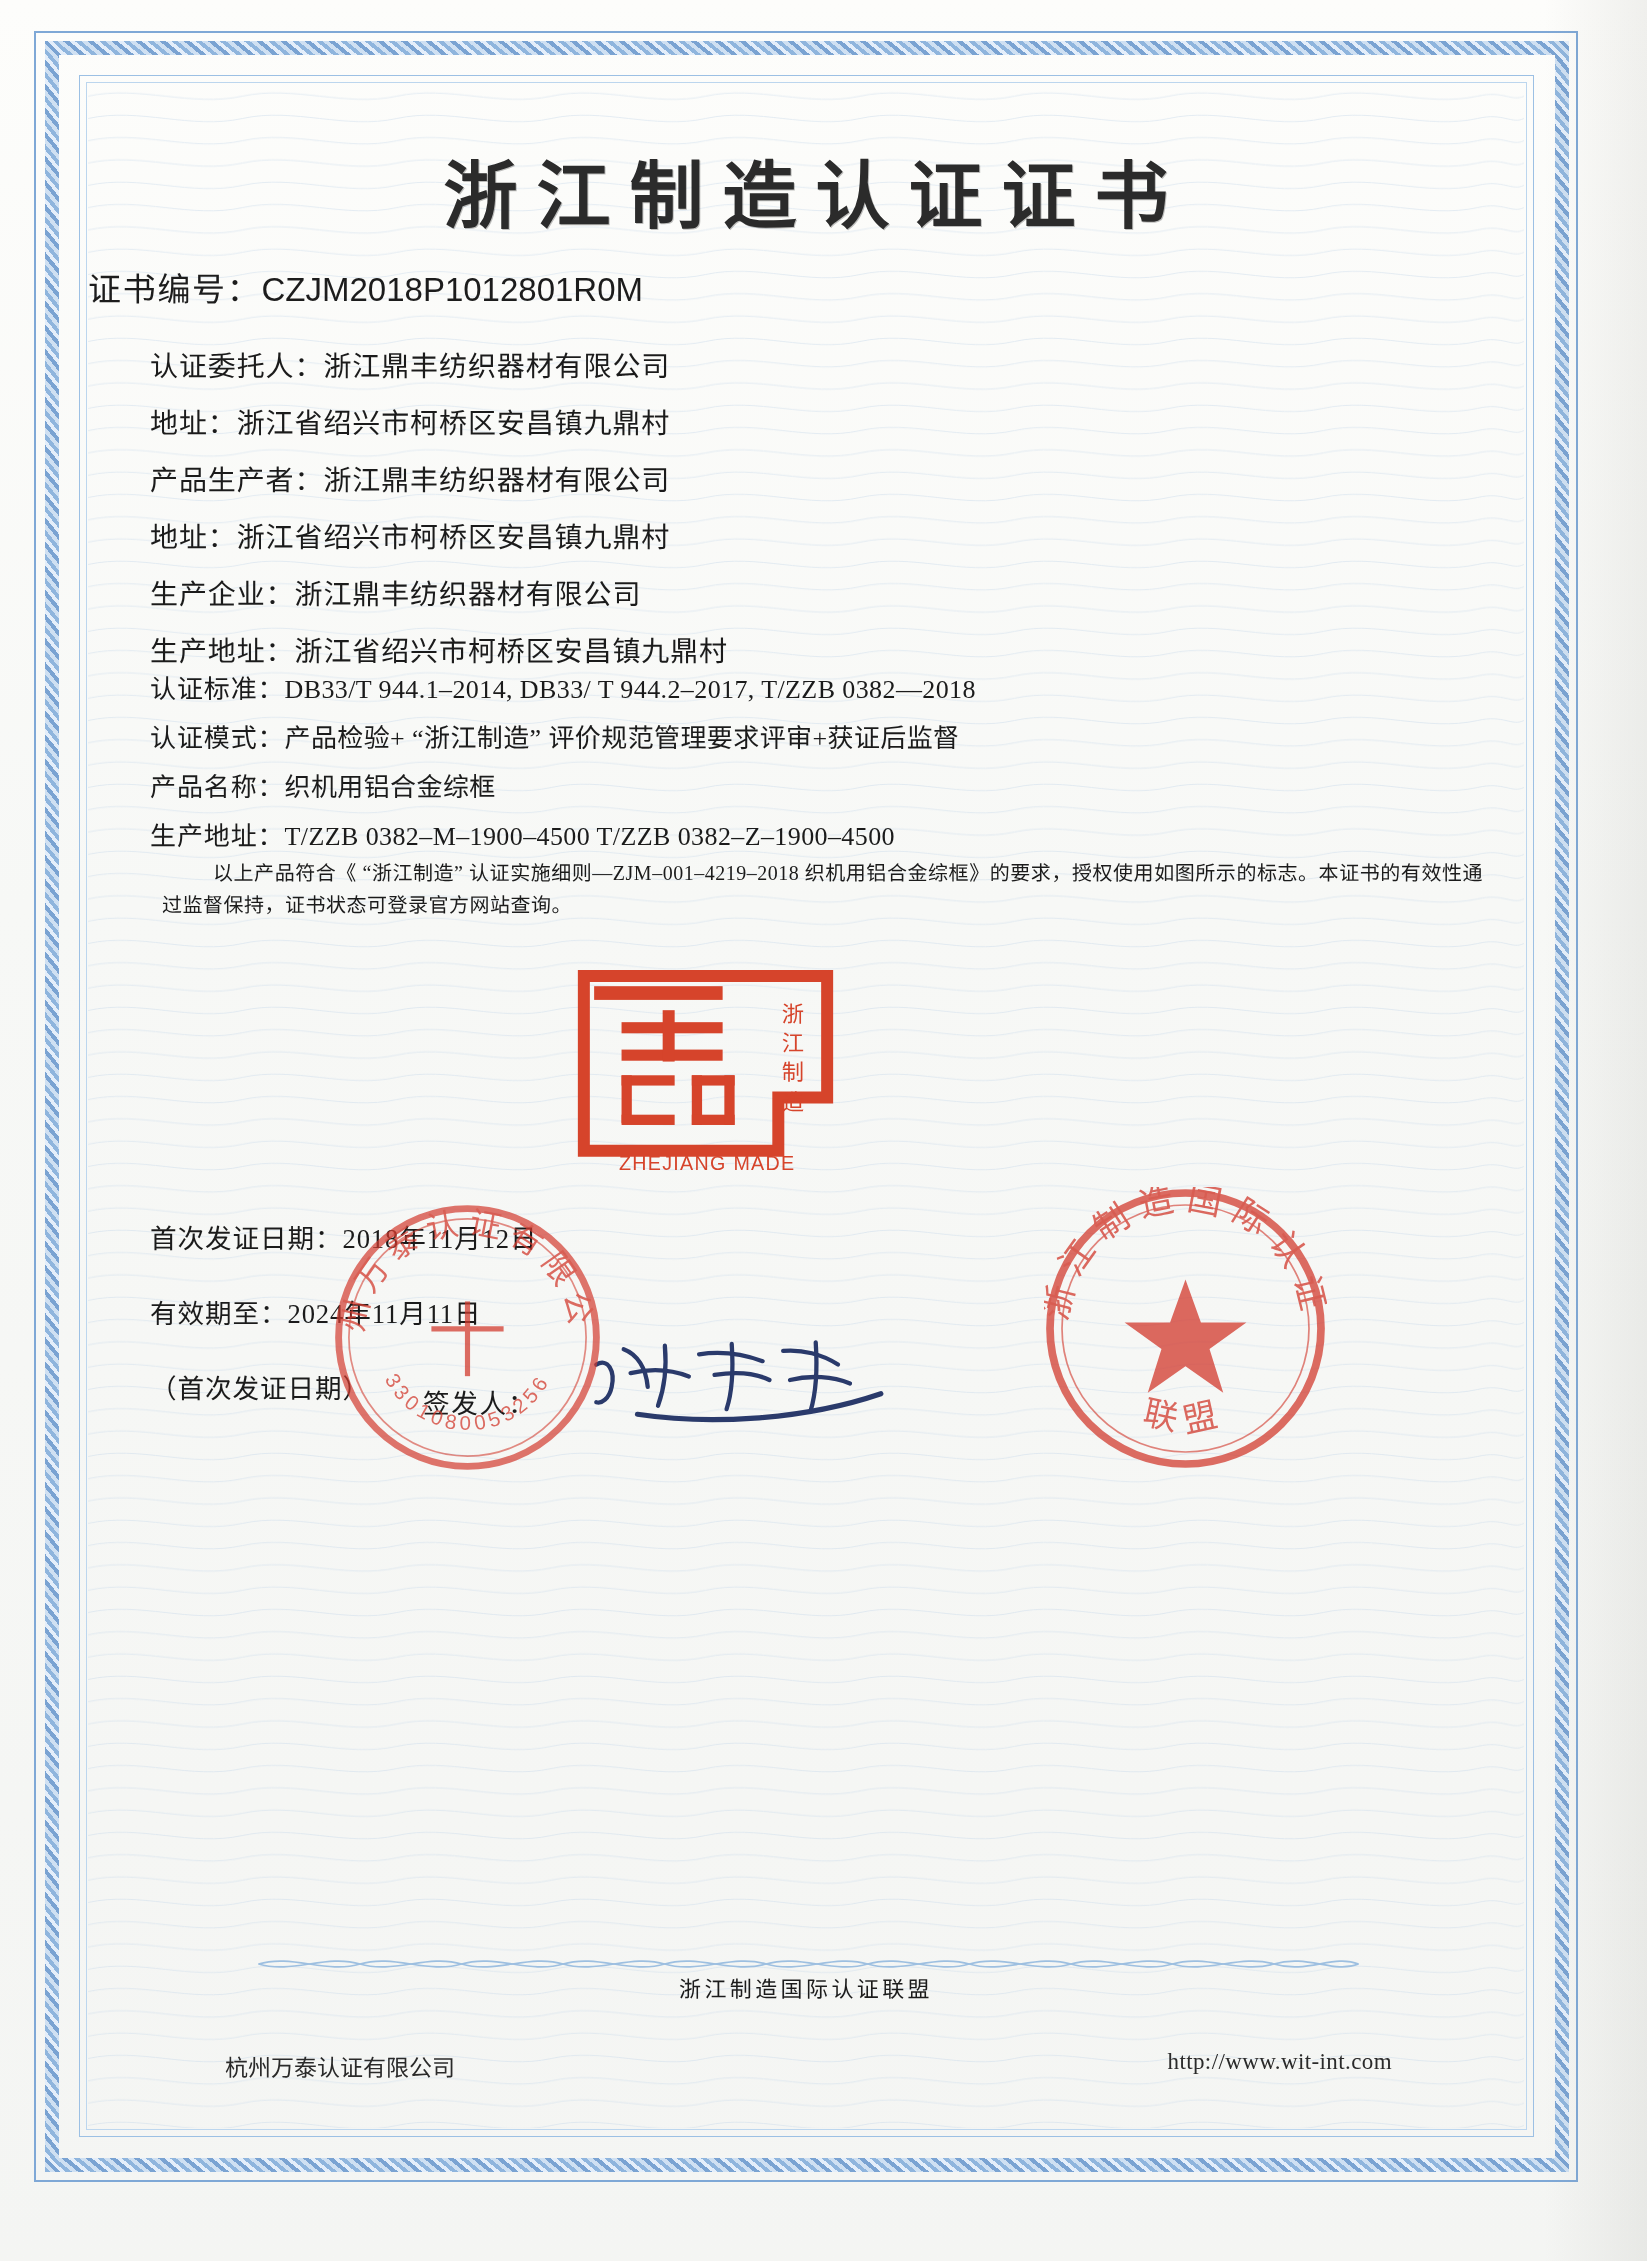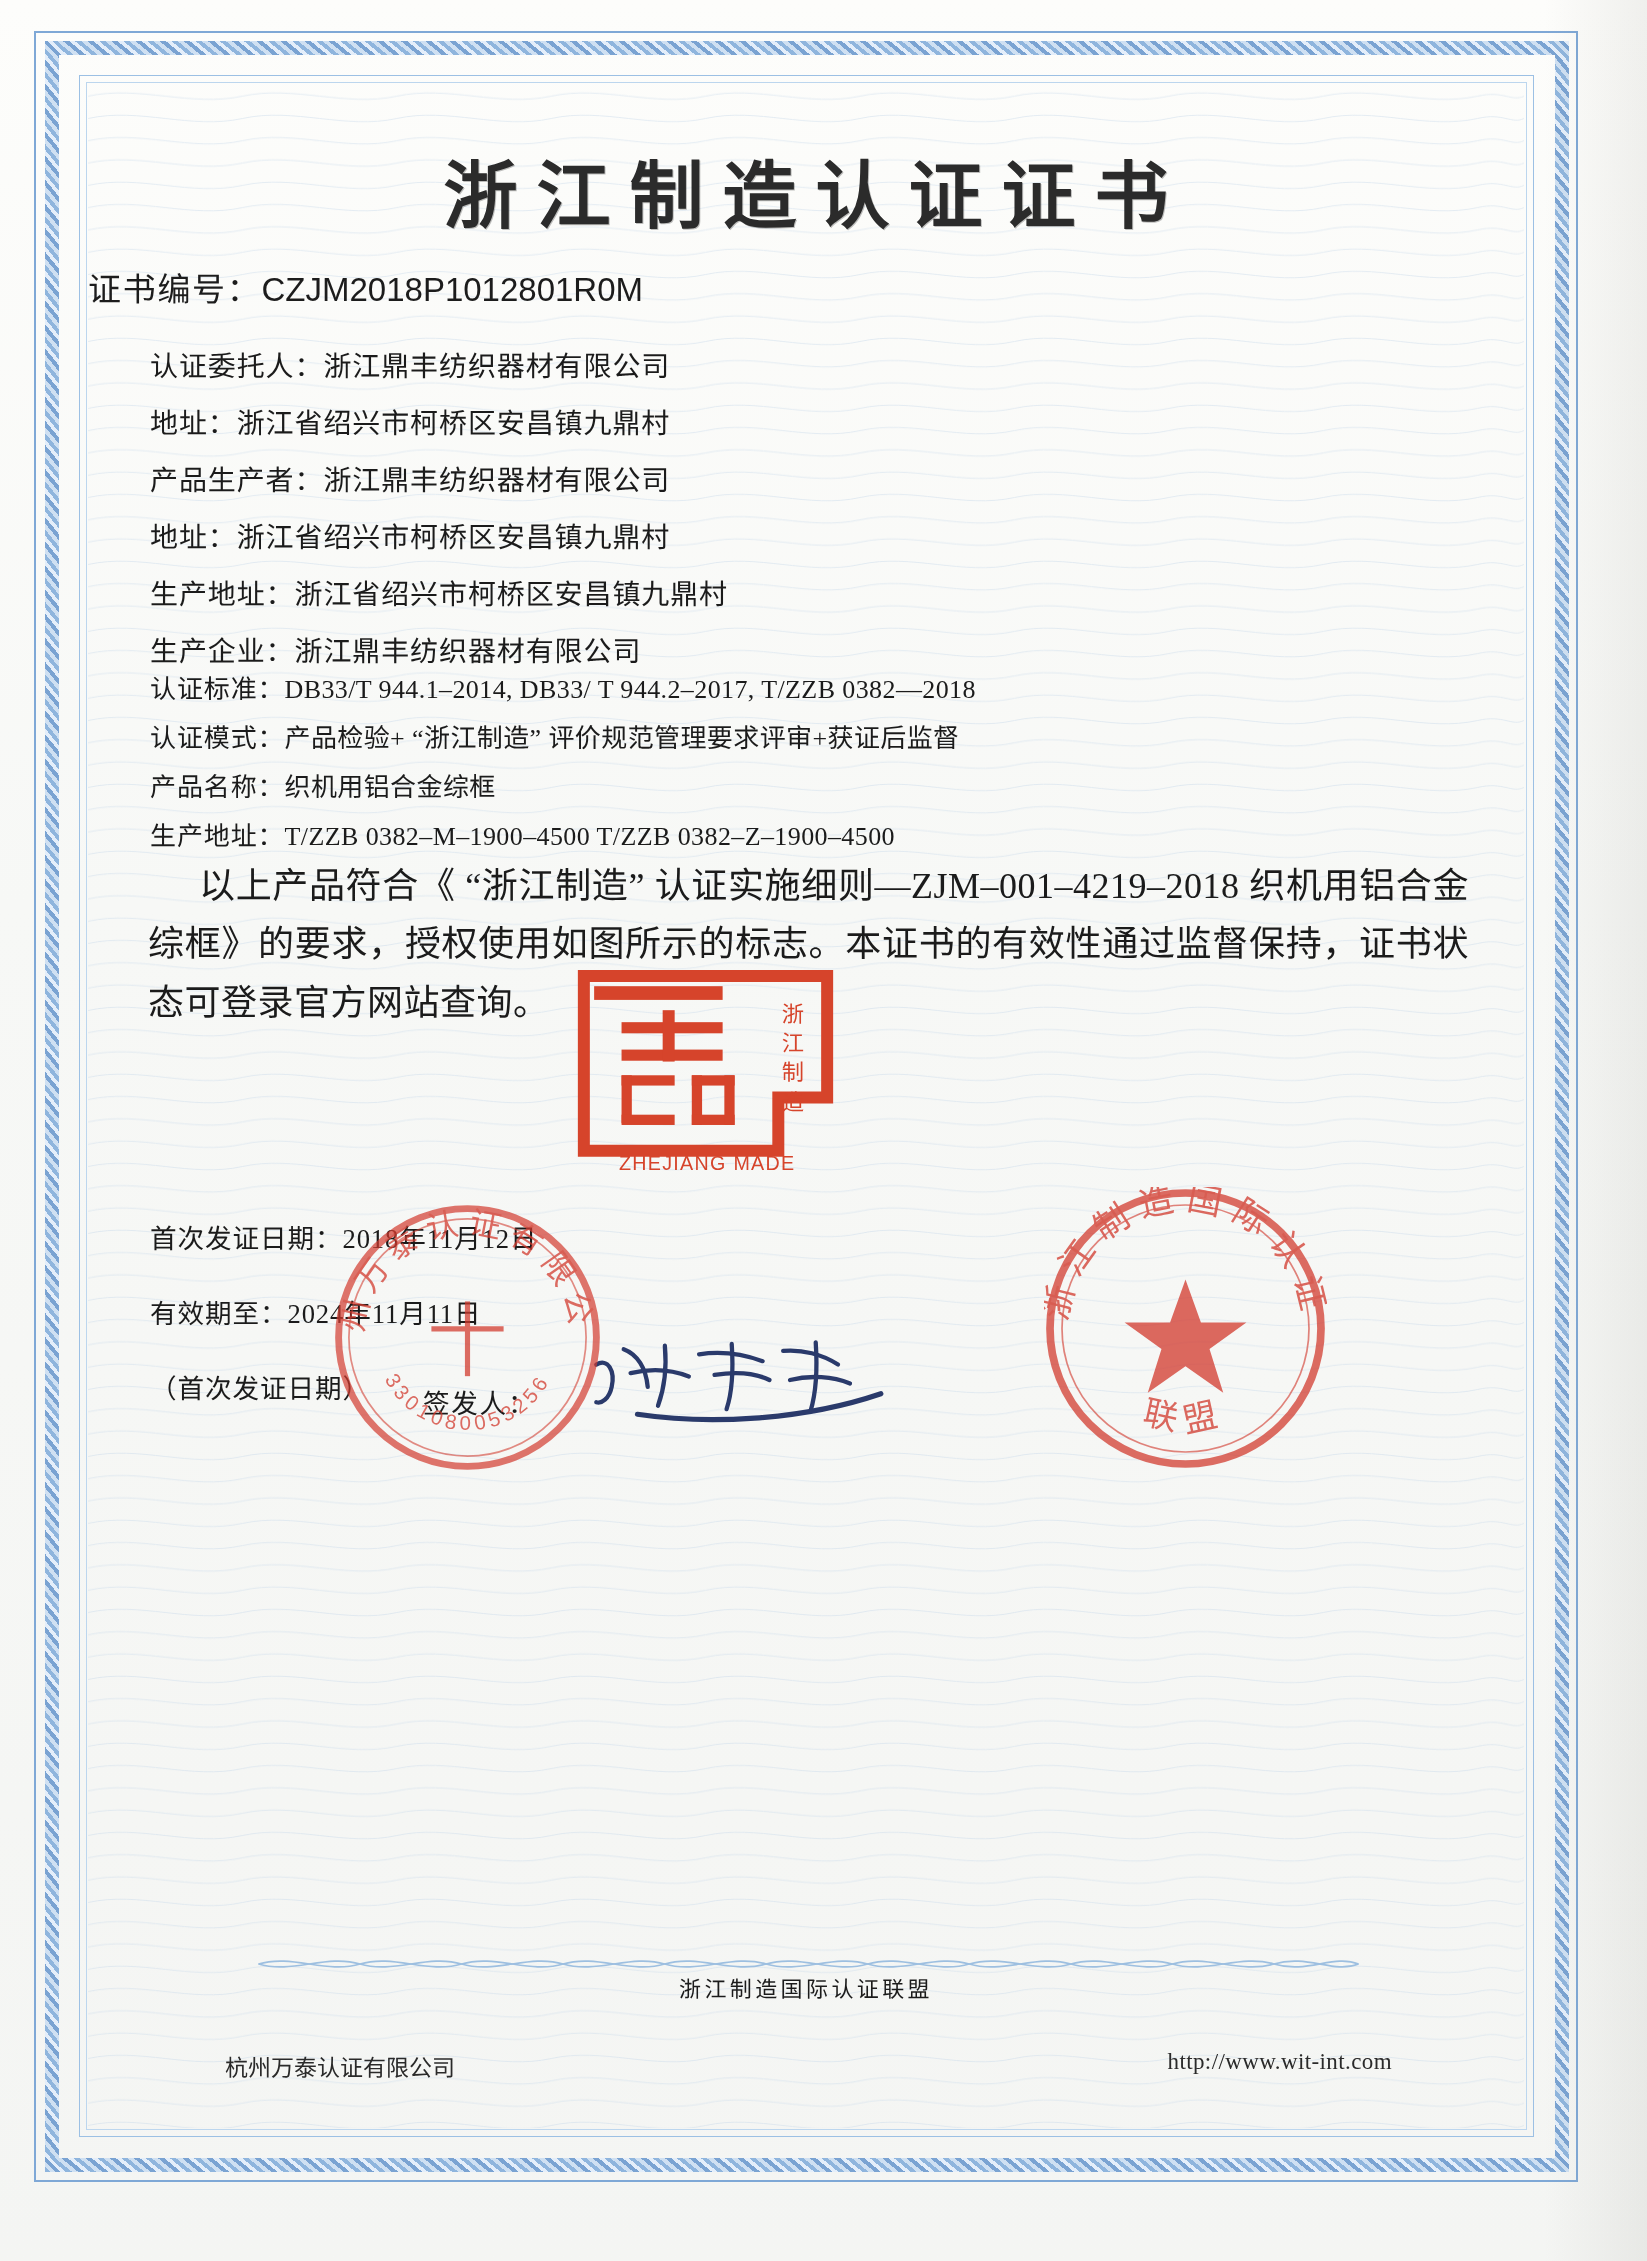--- a/index.html
+++ b/index.html
@@ -139,23 +139,23 @@
     line-height: 1.0;
     margin-bottom: 23px;
     letter-spacing: 0.4px;
     white-space: nowrap;
   }
   .spec-row .k { letter-spacing: 0.9px; }
   .spec-row .v { }
 
   .statement {
     position: absolute;
-    left: 60px; top: 772px;
+    left: 74px; top: 772px;
     width: 1321px;
-    font-size: 36px;
+    font-size: 20px;
     line-height: 1.62;
     color: #1b1b1b;
     text-align: justify;
     text-indent: 51px;
     letter-spacing: 0.5px;
   }
 
   
   .logo-wrap {
     position: absolute;
@@ -265,24 +265,24 @@
       <div class="party-row">
         <span>地址：</span><span>浙江省绍兴市柯桥区安昌镇九鼎村</span>
       </div>
       <div class="party-row">
         <span>产品生产者：</span><span>浙江鼎丰纺织器材有限公司</span>
       </div>
       <div class="party-row">
         <span>地址：</span><span>浙江省绍兴市柯桥区安昌镇九鼎村</span>
       </div>
       <div class="party-row">
+        <span>生产企业：</span><span>浙江鼎丰纺织器材有限公司</span>
+      </div>
+      <div class="party-row">
         <span>生产地址：</span><span>浙江省绍兴市柯桥区安昌镇九鼎村</span>
-      </div>
-      <div class="party-row">
-        <span>生产企业：</span><span>浙江鼎丰纺织器材有限公司</span>
       </div>
     </div>
 
     <div class="spec-block">
       <div class="spec-row">
         <span class="k">认证标准：</span><span class="v">DB33/T 944.1–2014, DB33/ T 944.2–2017, T/ZZB 0382—2018</span>
       </div>
       <div class="spec-row">
         <span class="k">认证模式：</span><span class="v">产品检验+ “浙江制造” 评价规范管理要求评审+获证后监督</span>
       </div>

